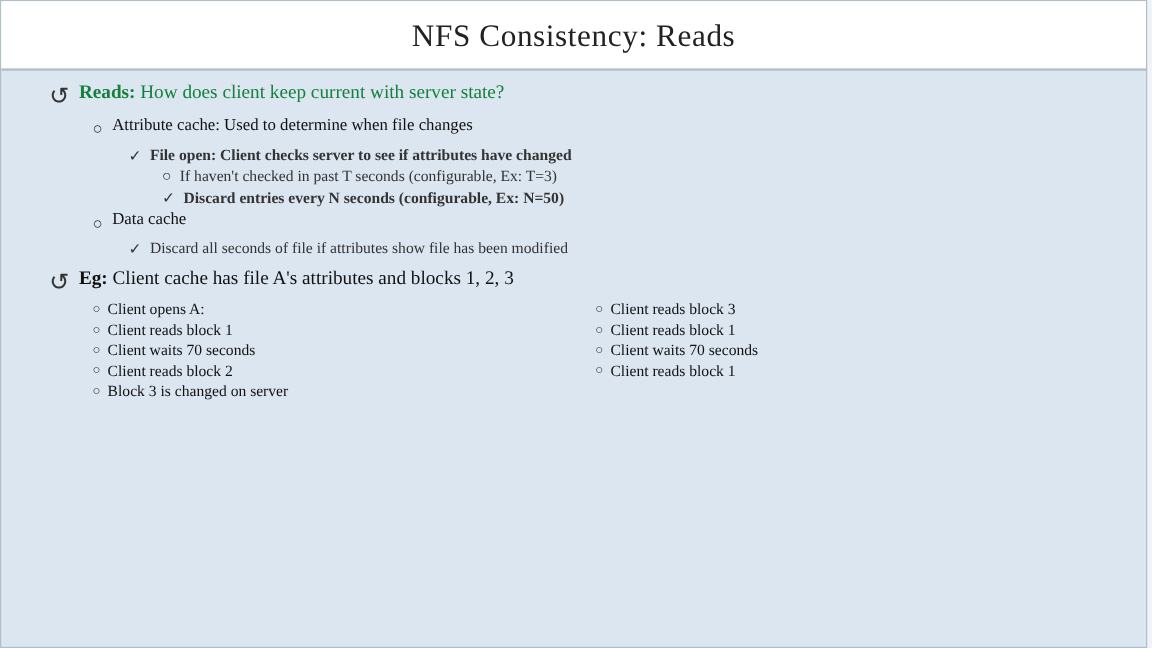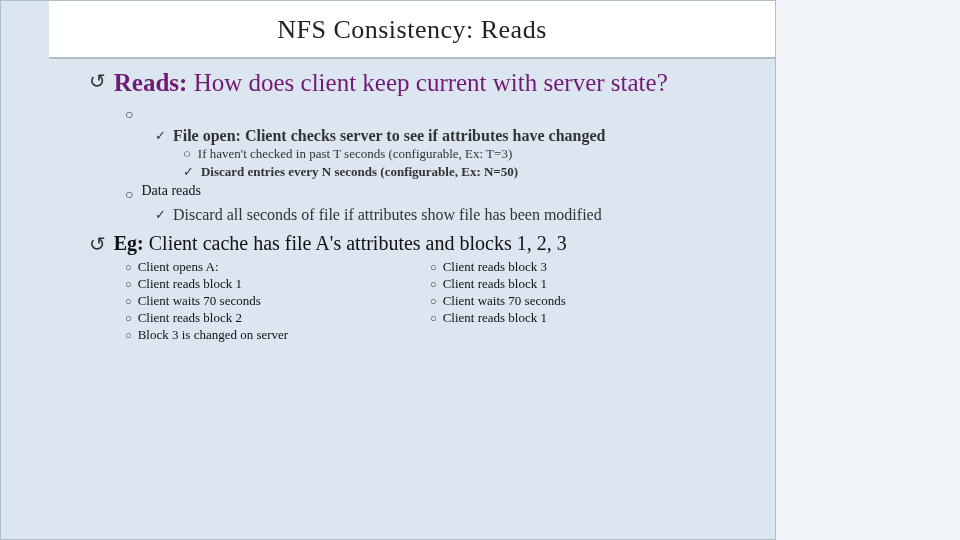--- a/index.html
+++ b/index.html
@@ -6,28 +6,27 @@
 
     body {
       width: 960px;
       height: 540px;
       overflow: hidden;
       font-family: Georgia, 'Times New Roman', serif;
       background: #f0f4f8;
     }
 
     .slide {
-      width: 776px;
+      width: 956px;
       height: 540px;
       background: #dce6f0;
       border: 1px solid #b0bec5;
       display: flex;
       flex-direction: column;
       position: relative;
-      padding-left: 48px;
     }
 
     .slide-header {
       background: #ffffff;
       border-bottom: 2px solid #b0bec5;
       padding: 14px 40px 12px 40px;
       text-align: center;
       position: relative;
     }
 
@@ -53,22 +52,22 @@
 
     .bullet-l1-icon {
       font-size: 20px;
       color: #333;
       margin-right: 8px;
       margin-top: 2px;
       line-height: 1;
     }
 
     .bullet-l1-text {
-      font-size: 25px;
-      color: #701a75;
+      font-size: 16px;
+      color: #15803d;
       font-weight: bold;
     }
 
     .bullet-l1-text .normal {
       font-weight: normal;
     }
 
     
     .indent-l2 {
       margin-left: 36px;
@@ -107,21 +106,21 @@
     }
 
     .bullet-l3-icon {
       font-size: 13px;
       color: #333;
       margin-right: 7px;
       margin-top: 1px;
     }
 
     .bullet-l3-text {
-      font-size: 16px;
+      font-size: 13px;
       color: #333;
     }
 
     
     .indent-l4 {
       margin-left: 28px;
       margin-bottom: 2px;
     }
 
     .bullet-l4 {
@@ -141,21 +140,21 @@
       font-weight: bold;
     }
 
     
     .eg-section {
       margin-top: 8px;
       margin-bottom: 4px;
     }
 
     .eg-text {
-      font-size: 20px;
+      font-size: 16px;
       color: #111;
     }
 
     .eg-text .eg-label {
       font-weight: bold;
     }
 
     
     .eg-list {
       display: flex;
@@ -199,20 +198,21 @@
     <div class="bullet-l1">
       <span class="bullet-l1-icon">↺</span>
       <span class="bullet-l1-text">
         <span>Reads:</span><span class="normal"> How does client keep current with server state?</span>
       </span>
     </div>
 
     <div class="indent-l2">
       <div class="bullet-l2">
         <span class="bullet-l2-icon">○</span>
+        <span class="bullet-l2-text">Attribute cache: Used to determine when file changes</span>
       </div>
 
       <div class="indent-l3">
         <div class="bullet-l3">
           <span class="bullet-l3-icon">✓</span>
           <span class="bullet-l3-text bold-text">File open: Client checks server to see if attributes have changed</span>
         </div>
 
         <div class="indent-l4">
           <div class="bullet-l4">
@@ -224,21 +224,21 @@
         <div class="indent-l4">
           <div class="bullet-l4">
             <span class="bullet-l4-icon">✓</span>
             <span class="bullet-l4-text">Discard entries every N seconds (configurable, Ex: N=50)</span>
           </div>
         </div>
       </div>
 
       <div class="bullet-l2" style="margin-top:3px;">
         <span class="bullet-l2-icon">○</span>
-        <span class="bullet-l2-text">Data reads</span>
+        <span class="bullet-l2-text">Data cache</span>
       </div>
 
       <div class="indent-l3">
         <div class="bullet-l3">
           <span class="bullet-l3-icon">✓</span>
           <span class="bullet-l3-text">Discard all seconds of file if attributes show file has been modified</span>
         </div>
       </div>
     </div>
 

